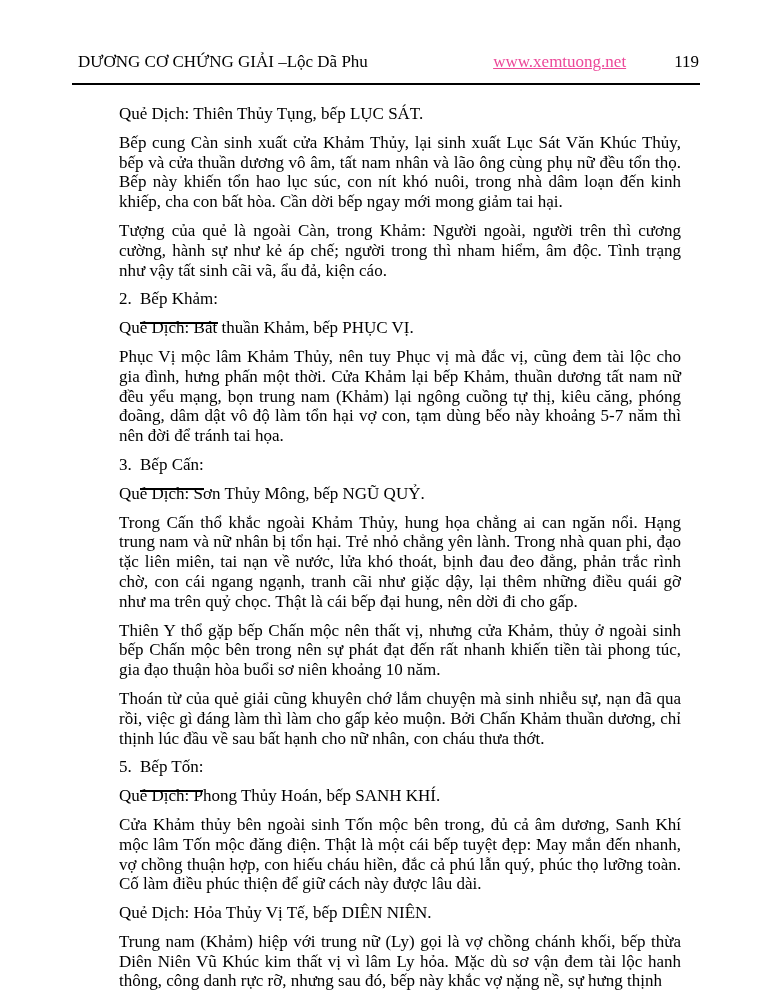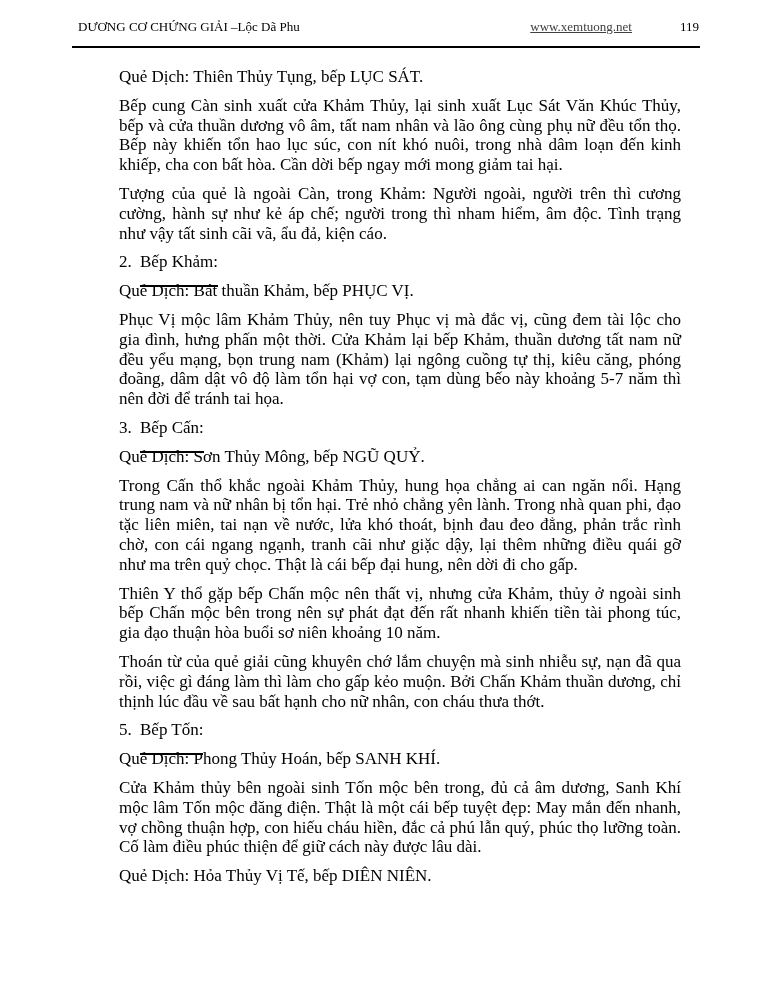--- a/index.html
+++ b/index.html
@@ -9,28 +9,28 @@
     height: 990px;
     background: #ffffff;
     color: #000000;
     font-family: "Liberation Serif", "DejaVu Serif", serif;
     overflow: hidden;
     box-sizing: border-box;
   }
   .header {
     display: flex;
     align-items: baseline;
-    padding: 19px 66px 0 78px;
-    font-size: 13px;
+    padding: 52px 66px 0 78px;
+    font-size: 17px;
     white-space: nowrap;
     justify-content: flex-end;
   }
   .header-title { flex: 1; }
   .header-link {
-    color: #404040;
+    color: #ec4899;
     text-decoration: underline;
     cursor: pointer;
   }
   .header-page { margin-left: 48px; }
   .rule {
     border: none;
     border-top: 2px solid #000000;
     margin: 11px 65px 0 72px;
     height: 0;
   }
@@ -70,15 +70,16 @@
     <p class="para">Phục Vị mộc lâm Khảm Thủy, nên tuy Phục vị mà đắc vị, cũng đem tài lộc cho gia đình, hưng phấn một thời. Cửa Khảm lại bếp Khảm, thuần dương tất nam nữ đều yểu mạng, bọn trung nam (Khảm) lại ngông cuồng tự thị, kiêu căng, phóng đoãng, dâm dật vô độ làm tổn hại vợ con, tạm dùng bếo này khoảng 5-7 năm thì nên đời để tránh tai họa.</p>
     <p class="para heading"><span class="num">3.</span><span class="u">Bếp Cấn:</span></p>
     <p class="para">Quẻ Dịch: Sơn Thủy Mông, bếp NGŨ QUỶ.</p>
     <p class="para">Trong Cấn thổ khắc ngoài Khảm Thủy, hung họa chẳng ai can ngăn nổi. Hạng trung nam và nữ nhân bị tổn hại. Trẻ nhỏ chẳng yên lành. Trong nhà quan phi, đạo tặc liên miên, tai nạn về nước, lửa khó thoát, bịnh đau đeo đẳng, phản trắc rình chờ, con cái ngang ngạnh, tranh cãi như giặc dậy, lại thêm những điều quái gỡ như ma trên quỷ chọc. Thật là cái bếp đại hung, nên dời đi cho gấp.</p>
     <p class="para">Thiên Y thổ gặp bếp Chấn mộc nên thất vị, nhưng cửa Khảm, thủy ở ngoài sinh bếp Chấn mộc bên trong nên sự phát đạt đến rất nhanh khiến tiền tài phong túc, gia đạo thuận hòa buổi sơ niên khoảng 10 năm.</p>
     <p class="para">Thoán từ của quẻ giải cũng khuyên chớ lắm chuyện mà sinh nhiễu sự, nạn đã qua rồi, việc gì đáng làm thì làm cho gấp kẻo muộn. Bởi Chấn Khảm thuần dương, chỉ thịnh lúc đầu về sau bất hạnh cho nữ nhân, con cháu thưa thớt.</p>
     <p class="para heading"><span class="num">5.</span><span class="u">Bếp Tốn:</span></p>
     <p class="para">Quẻ Dịch: Phong Thủy Hoán, bếp SANH KHÍ.</p>
     <p class="para">Cửa Khảm thủy bên ngoài sinh Tốn mộc bên trong, đủ cả âm dương, Sanh Khí mộc lâm Tốn mộc đăng điện. Thật là một cái bếp tuyệt đẹp: May mắn đến nhanh, vợ chồng thuận hợp, con hiếu cháu hiền, đắc cả phú lẫn quý, phúc thọ lưỡng toàn. Cố làm điều phúc thiện để giữ cách này được lâu dài.</p>
     <p class="para">Quẻ Dịch: Hỏa Thủy Vị Tế, bếp DIÊN NIÊN.</p>
+    <p class="para">Trung nam (Khảm) hiệp với trung nữ (Ly) gọi là vợ chồng chánh khối, bếp thừa Diên Niên Vũ Khúc kim thất vị vì lâm Ly hỏa. Mặc dù sơ vận đem tài lộc hanh thông, công danh rực rỡ, nhưng sau đó, bếp này khắc vợ nặng nề, sự hưng thịnh</p>
   </div>
 
 </div>
 
 </body></html>

